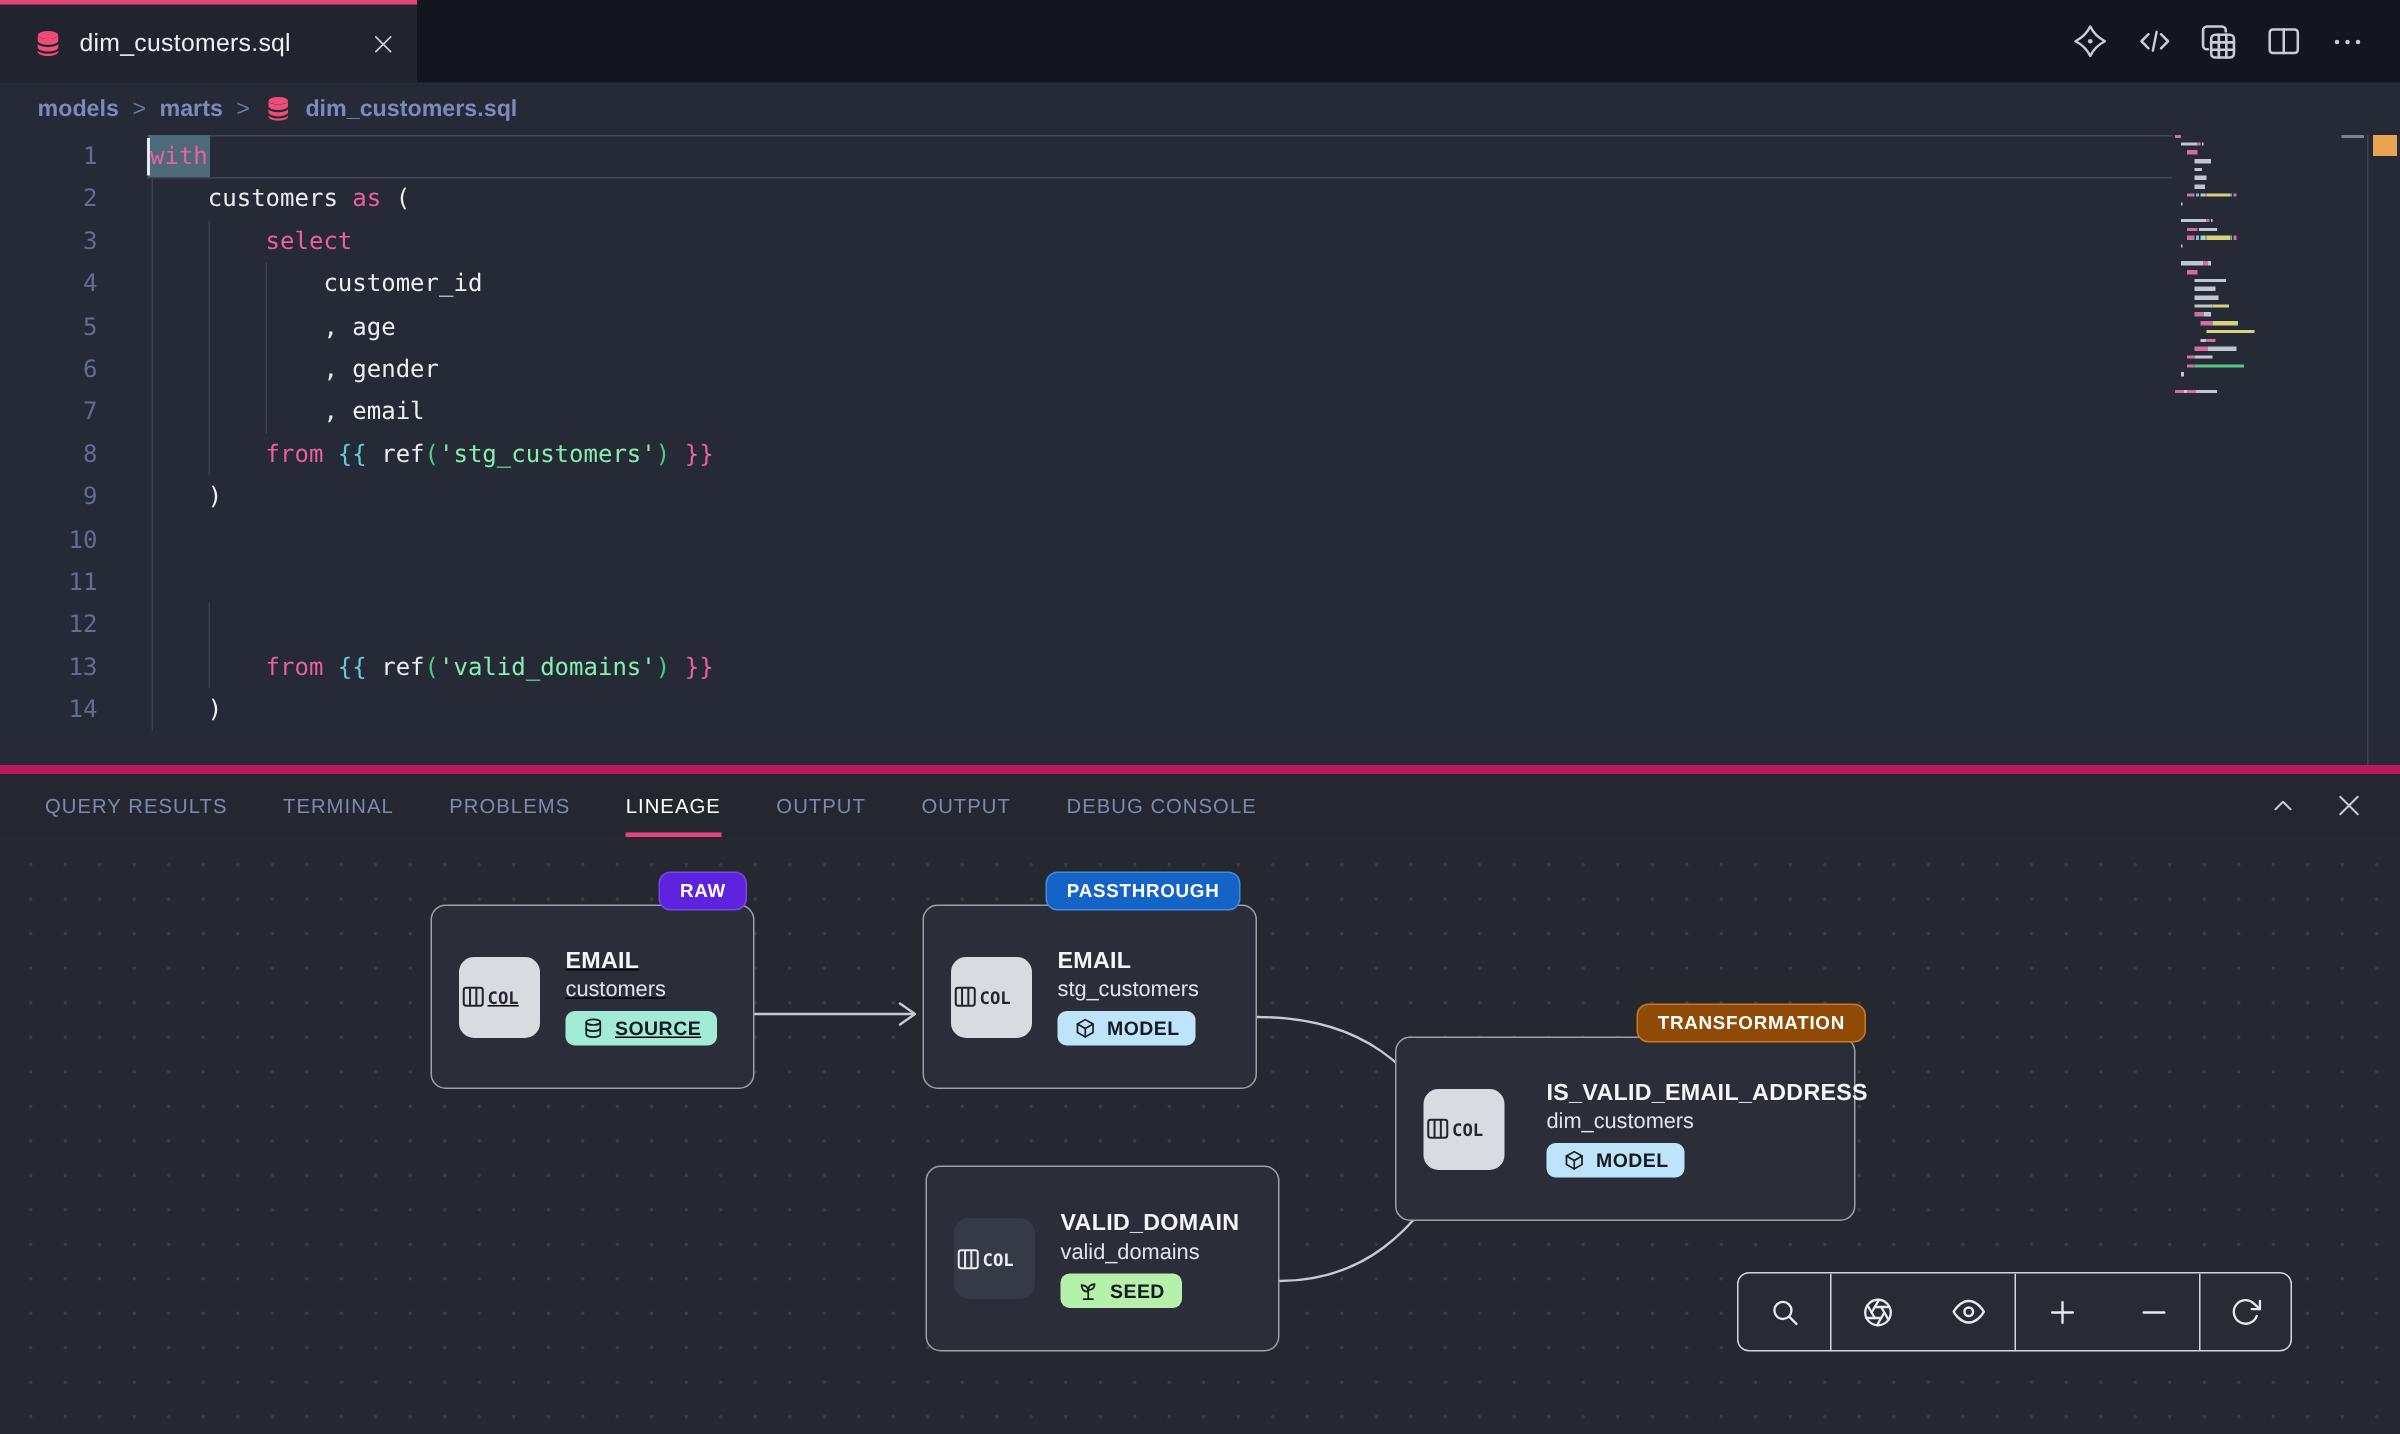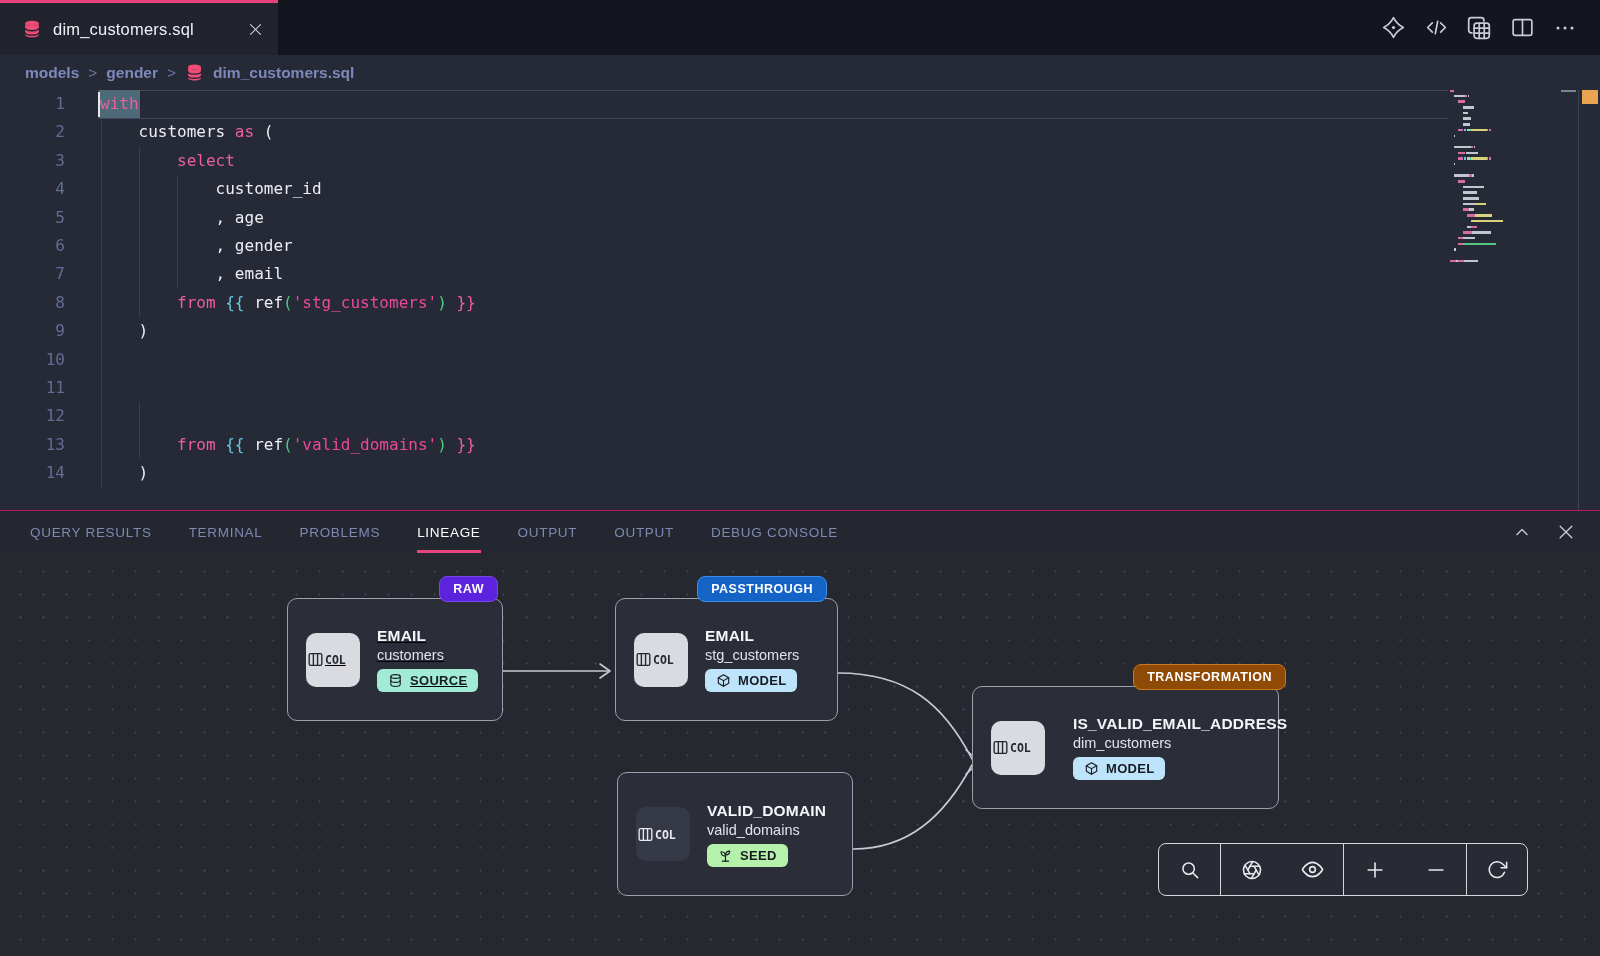--- a/index.html
+++ b/index.html
@@ -22,35 +22,35 @@
   
   .breadcrumb { height:35px; display:flex; align-items:center; gap:9px; padding-left:25px; color:#7d89bb; font-size:15.5px; background:#262a36; }
   .bc-item { cursor:pointer;font-weight:bold; }
   .bc-sep { color:#6b76a5; }
   .bc-icon { display:flex; align-items:center; }
   
   .editor-content { position:relative; height:420px; background:#262a36; overflow:hidden; }
   .code-line { display:flex; height:28.4px; position:relative; z-index:2; }
   .ln { width:65px; text-align:right; color:#646c93; font:16px/28.4px "DejaVu Sans Mono",monospace; flex:0 0 auto; }
   .code { font:16px/28.4px "DejaVu Sans Mono",monospace; white-space:pre; margin-left:35px; color:#eceef2; }
-  .tok-kw { color:#ec5fa3; } .tok-pl { color:#eceef2; } .tok-st { color:#ec4899; }
+  .tok-kw { color:#ec5fa3; } .tok-pl { color:#eceef2; } .tok-st { color:#86efac; }
   .tok-br { color:#64c8dc; } .tok-pn { color:#4ecb7f; }
   .sel-bg { position:absolute; left:99px; top:0; width:41px; height:28.4px; background:#4e6a78; z-index:1; }
   .cursor { position:absolute; left:98px; top:2px; width:2px; height:25px; background:#e4e8ef; z-index:3; }
   .cl-border { position:absolute; left:98px; width:1350px; height:1px; background:#41465a; z-index:1; }
   .guide { position:absolute; width:1px; background:#3a3f50; z-index:0; }
   
   .minimap { position:absolute; left:1450px; top:-1px; width:112px; z-index:4; cursor:pointer; }
   .mm-row { height:2.5px; margin-bottom:3.2px; display:flex; }
   .mm-seg { height:100%; }
   .ruler-line { position:absolute; left:1578px; top:-2px; width:1px; height:424px; background:#3d424f; }
   .ov-tick { position:absolute; left:1561px; top:-2px; width:15px; height:4px; background:#7c8290; }
   .ov-marker { position:absolute; left:1582px; top:-1px; width:16px; height:15px; background:#e9a452; }
   
-  .panel { height:446px; border-top:1px solid #be185d; background:#24272f; }
+  .panel { height:446px; border-top:6px solid #be185d; background:#24272f; }
   .panel-header { height:42px; display:flex; align-items:center; padding:0 20px 0 30px; gap:37px; background:#24272f; }
   .panel-tab {
     color:#7e88b2; font-size:13.5px; letter-spacing:.7px; height:42px;
     display:flex; align-items:center; border-bottom:3px solid transparent; border-top:3px solid transparent;
     cursor:pointer; background:none; border-left:none; border-right:none; font-family:inherit; padding:0;
   }
   .panel-tab.active { color:#ffffff; border-bottom-color:#e8447c; }
   .panel-icons { margin-left:auto; display:flex; gap:16px; }
   .panel-icon-btn { width:28px; height:28px; display:flex; align-items:center; justify-content:center; cursor:pointer; }
   
@@ -153,21 +153,21 @@
           </g>
         </svg>
     </span>
   </div>
 </div>
 
 <div>
   <div class="breadcrumb" id="breadcrumb">
       <span class="bc-item">models</span>
       <span class="bc-sep">&gt;</span>
-      <span class="bc-item">gender</span>
+      <span class="bc-item">marts</span>
       <span class="bc-sep">&gt;</span>
       <span class="bc-icon">
         <svg width="19" height="19" viewBox="0 0 24 24">
   <g fill="#ef4d76">
             <ellipse cx="12" cy="5.2" rx="8.2" ry="3.2"></ellipse>
   <path d="M3.8 5.2 v13.6 c0 1.77 3.67 3.2 8.2 3.2 s8.2-1.43 8.2-3.2 V5.2 c0 1.77-3.67 3.2-8.2 3.2 S3.8 6.97 3.8 5.2 Z"></path>
           </g>
   <path d="M3.8 10.8 c0 1.77 3.67 3.2 8.2 3.2 s8.2-1.43 8.2-3.2" stroke="#262a36" stroke-width="1.7" fill="none"></path>
   <path d="M3.8 16.1 c0 1.77 3.67 3.2 8.2 3.2 s8.2-1.43 8.2-3.2" stroke="#262a36" stroke-width="1.7" fill="none"></path>
         </svg>
@@ -503,21 +503,21 @@
               <svg width="15" height="15" viewBox="0 0 24 24">
                 <path d="M12 21 v-8"></path>
                 <path d="M12 13 C12 8.5 8.8 6.2 4.8 6 C5 10.5 8 13 12 13 Z"></path>
                 <path d="M12 10.5 C12.4 7.2 15 5.2 18.8 5 C18.6 9 16 11 12.6 11"></path>
                 <path d="M7 21 h10"></path>
               </svg>
               <span>SEED</span>
             </div>
           </div>
         </div>
-        <div class="node" style="left: 972px; top: 133px; width: 307px; height: 123px; gap: 28px;">
+        <div class="node" style="left: 930px; top: 133px; width: 307px; height: 123px; gap: 28px;">
           <div class="tag" style="background: rgb(143, 74, 5); border-color: rgb(201, 122, 30); right: -8px;">TRANSFORMATION</div>
           <div class="chip">
             <svg width="19" height="19" viewBox="0 0 24 24">
               <rect x="4" y="4.5" width="16" height="15" rx="2"></rect>
               <line x1="9.3" y1="4.5" x2="9.3" y2="19.5"></line>
               <line x1="14.6" y1="4.5" x2="14.6" y2="19.5"></line>
             </svg>
             <span class="chip-label">COL</span>
           </div>
           <div class="node-body">

